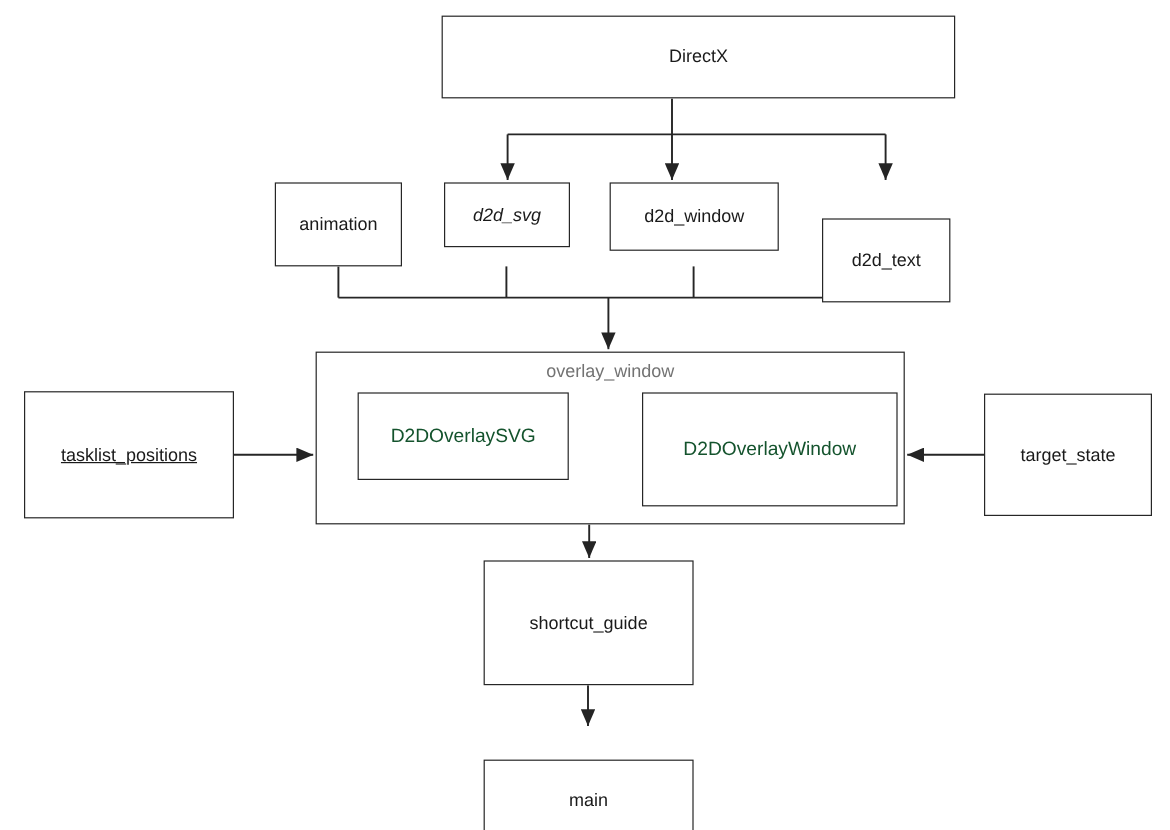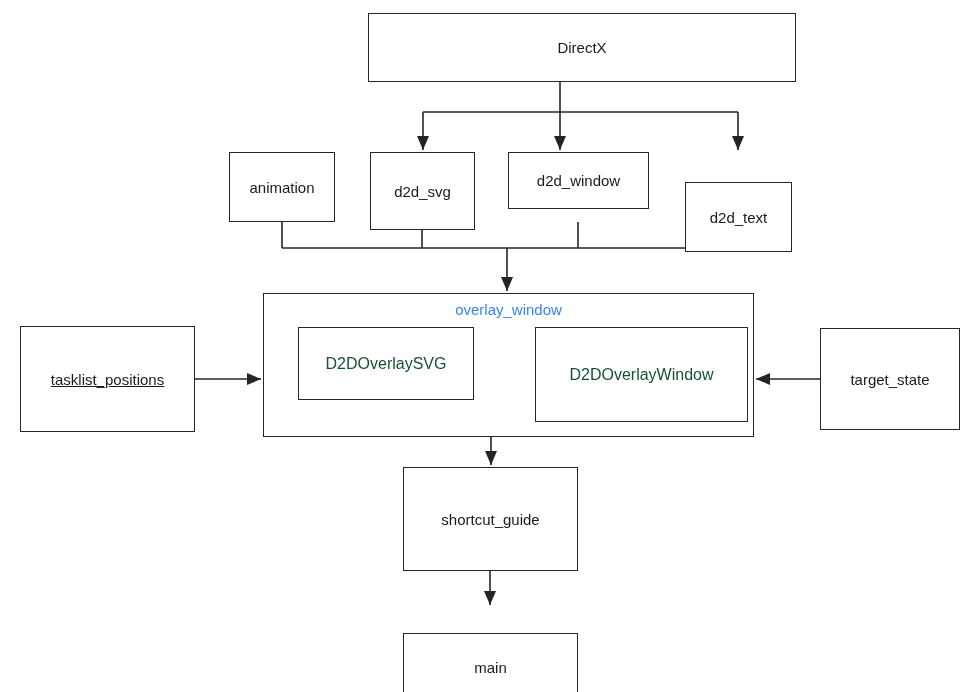--- a/index.html
+++ b/index.html
@@ -25,21 +25,21 @@
     white-space: nowrap;
   }
   .node--container {
     display: block;
   }
   .container-label {
     width: 100%;
     text-align: center;
     padding-top: 7px;
     font-size: 15px;
-    color: #3b82f6;
+    color: #737373;
   }
   .inner-node {
     position: absolute;
     box-sizing: border-box;
     border: 1.4px solid #262626;
     background: #ffffff;
     display: flex;
     align-items: center;
     justify-content: center;
     font-size: 16px;
@@ -82,21 +82,21 @@
   </svg>
 
   <div class="node" style="left:368px; top:13px; width:428px; height:69px;">
     <span>DirectX</span>
   </div>
 
   <div class="node" style="left:229px; top:152px; width:106px; height:70px;">
     <span>animation</span>
   </div>
 
-  <div class="node" style="left:370px; top:152px; width:105px; height:78px;">
+  <div class="node" style="left:370px; top:152px; width:105px; height:54px;font-style:italic;">
     <span>d2d_svg</span>
   </div>
 
   <div class="node" style="left:508px; top:152px; width:141px; height:57px;">
     <span>d2d_window</span>
   </div>
 
   <div class="node" style="left:685px; top:152px; width:107px; height:70px;margin-top:30px;">
     <span>d2d_text</span>
   </div>

